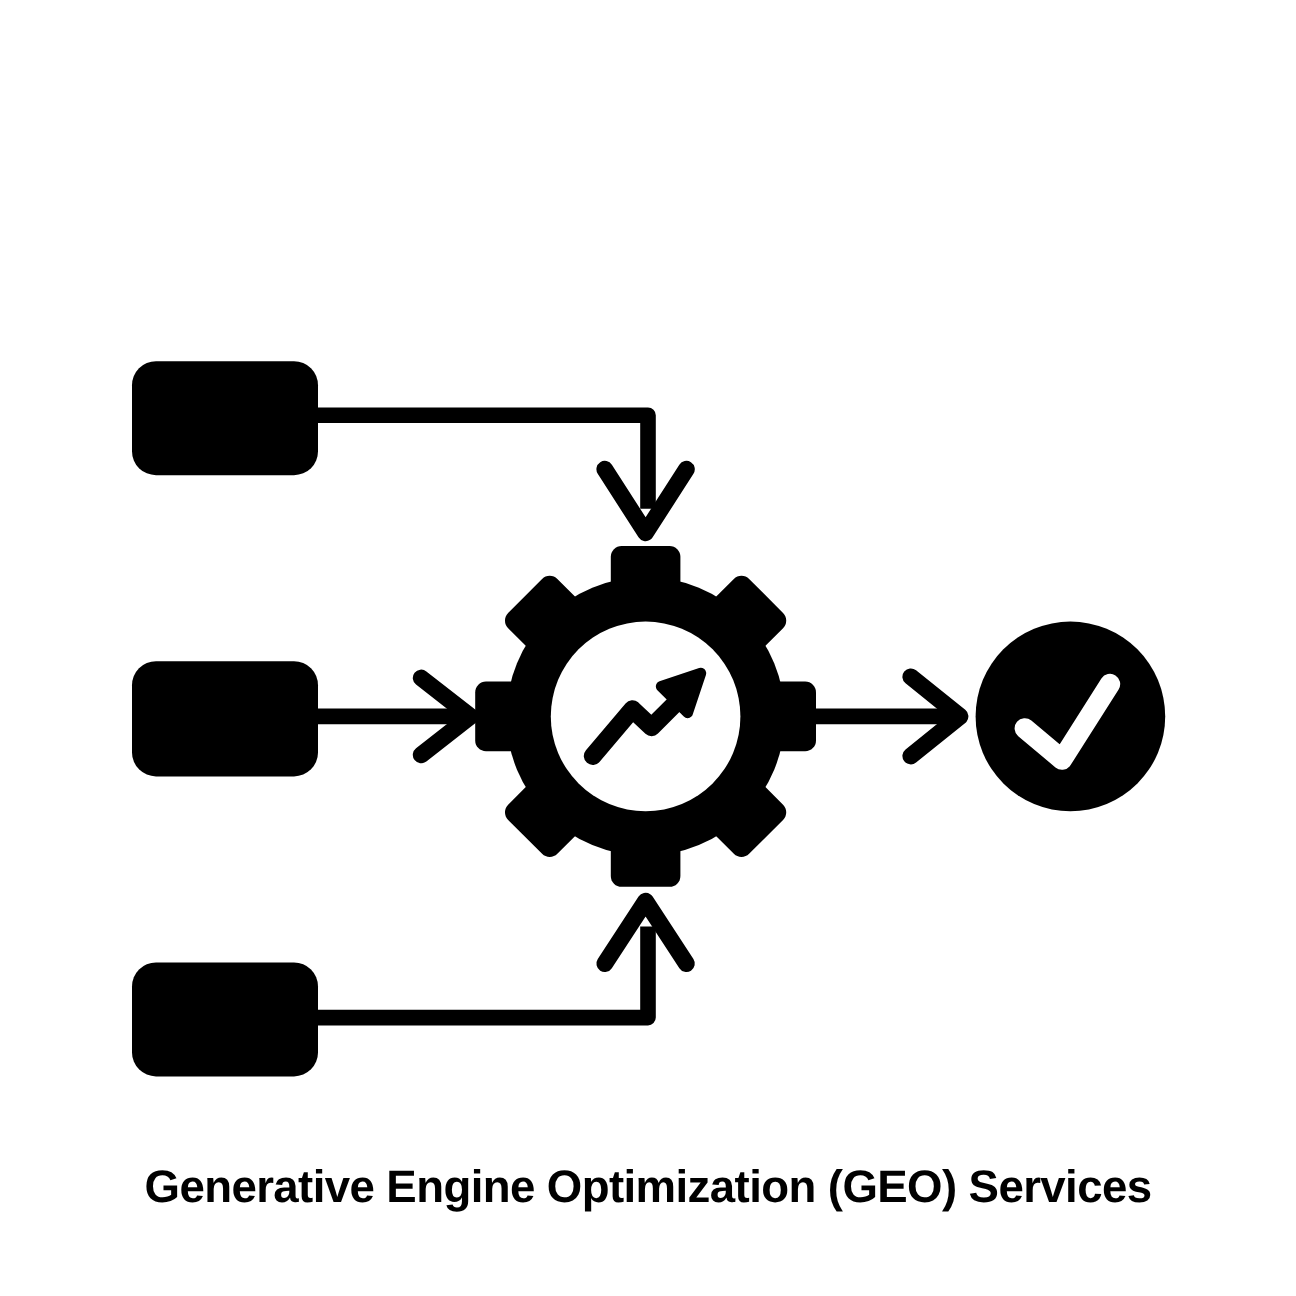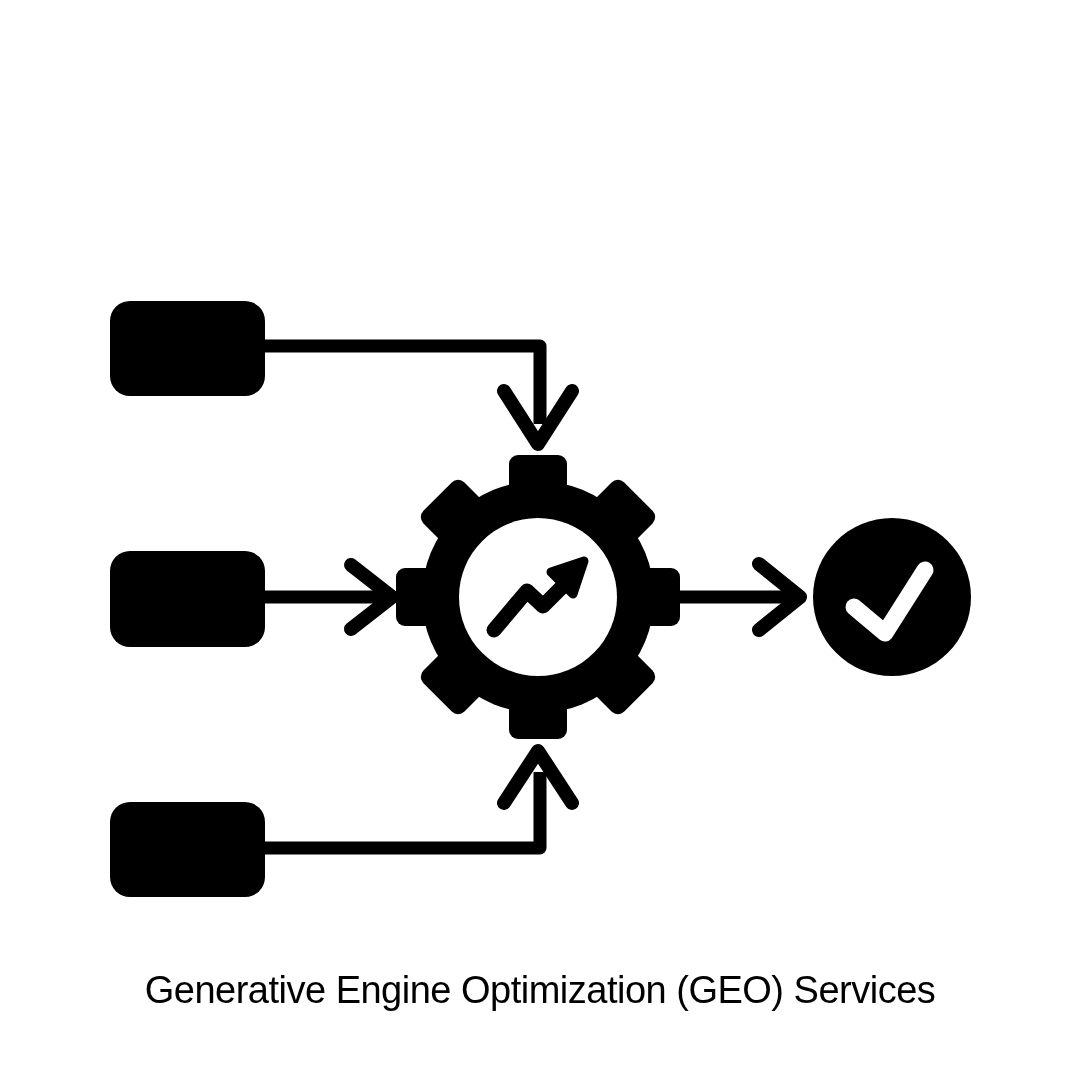--- a/index.html
+++ b/index.html
@@ -26,21 +26,21 @@
     height: 1080px;
     display: block;
   }
   .caption {
     position: absolute;
     left: 0;
     top: 969px;
     width: 1080px;
     text-align: center;
     font-size: 38px;
-    font-weight: 400;
+    font-weight: 700;
     letter-spacing: -0.5px;
     color: #000000;
   }
 </style>
 </head>
 <body>
 
 <div class="canvas">
 
   <svg class="diagram" viewBox="0 0 1080 1080" aria-hidden="true">

